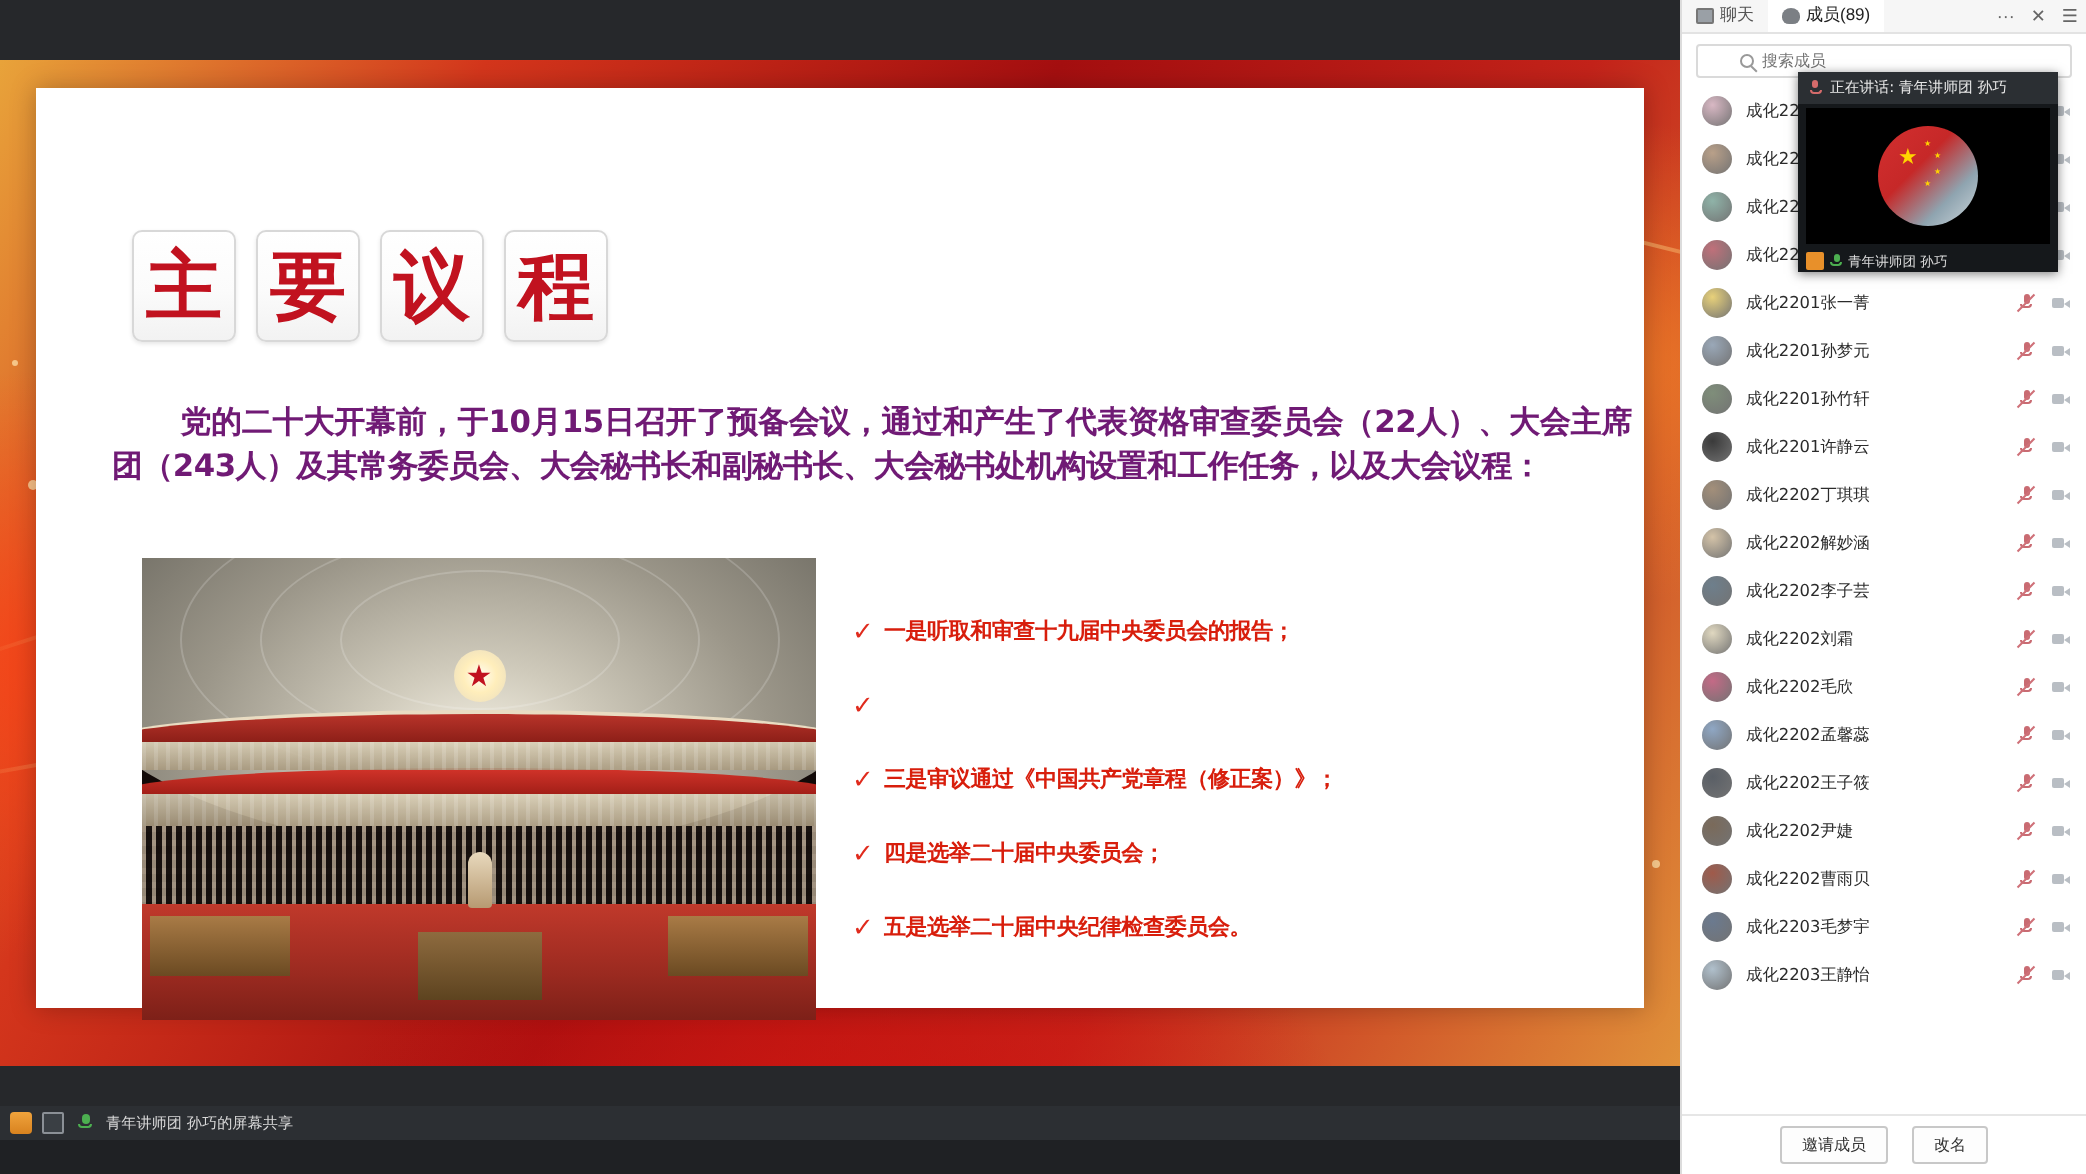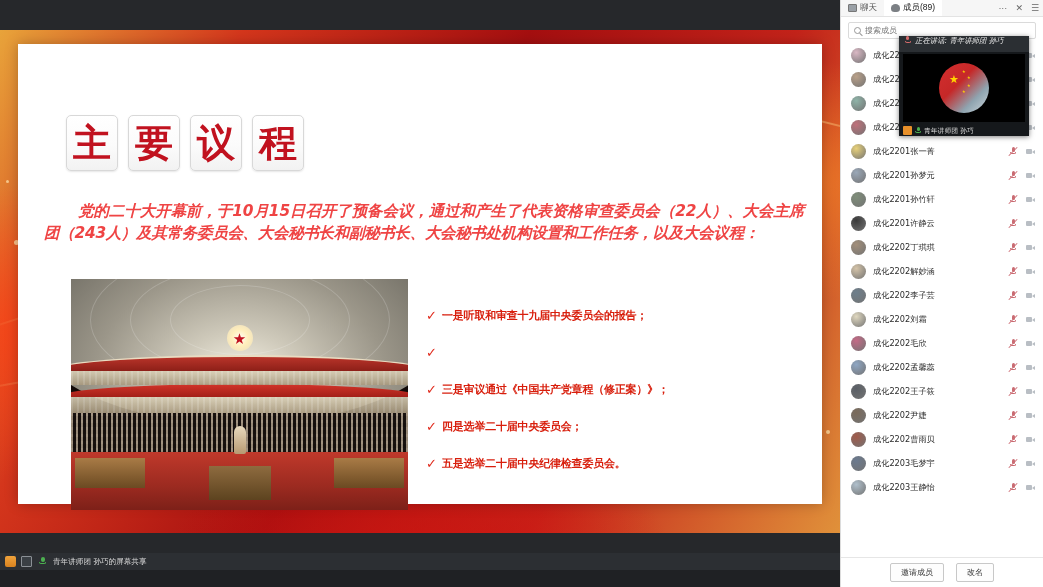--- a/index.html
+++ b/index.html
@@ -48,26 +48,25 @@
     box-shadow: 0 1px 2px rgba(0,0,0,.10);
     display: flex; align-items: center; justify-content: center;
     color: #c1121f;
     font-size: 38px; font-weight: bold;
     line-height: 1;
     font-family: "DejaVu Sans", "Liberation Sans", sans-serif;
   }
 
   
   #para {
-    position: absolute; left: 26px; top: 157px; width: 760px;
+    position: absolute; left: 38px; top: 157px; width: 760px;
     font-size: 15.4px; font-weight: bold; line-height: 1.42;
-    color: #ef4444; text-align: justify;
+    color: #701a75; text-align: justify;
     font-family: "DejaVu Sans", "Liberation Sans", sans-serif;
     letter-spacing: -0.2px;
-    font-style: italic;
   }
   #para .ind { display:inline-block; width: 34px; }
 
   
   #photo {
     position: absolute; left: 53px; top: 235px; width: 337px; height: 231px;
     background: #120a08; overflow: hidden;
   }
   .hall-ceiling {
     position:absolute; left:50%; top:-64px; width: 430px; height: 210px;
@@ -156,21 +155,21 @@
   .ptab.active { color:#222; background:#fff; border-bottom: 1px solid #fff; }
   .ptab-ico { width: 9px; height: 8px; display:inline-block; position:relative; }
   .ico-chat { border:1px solid #777; border-radius:1px; background:#9aa0a6; }
   .ico-person { border-radius:50% 50% 40% 40%; background:#7b7f84; }
   #tab-spacer { flex: 1; }
   .winbtn { font-size: 9px; color:#666; padding: 0 4px; cursor: default; }
 
   #search-wrap { padding: 5px 7px 4px 7px; background:#fff; }
   #search-box {
     height: 17px; border: 1px solid #dadada; border-radius: 2px;
-    display: flex; align-items: center; gap: 4px; padding: 0 5px; background:#fff;
+    display: flex; align-items: center; gap: 4px; padding: 0 21px; background:#fff;
   }
   #search-box .mag {
     width: 7px; height: 7px; border: 1px solid #999; border-radius: 50%;
     position: relative; flex: 0 0 7px;
   }
   #search-box .mag::after {
     content:""; position:absolute; right:-3px; bottom:-2px; width:4px; height:1px;
     background:#999; transform: rotate(45deg);
   }
   #search-input {
@@ -219,24 +218,23 @@
     font-size: 8px; color: #333; padding: 3px 10px; cursor: pointer;
     font-family: "DejaVu Sans", "Liberation Sans", sans-serif;
   }
 
   
   #float-video {
     position: absolute; left: 899px; top: 36px; width: 130px; height: 100px;
     background: #15181b; box-shadow: 0 1px 5px rgba(0,0,0,.5); overflow:hidden;
   }
   #fv-top {
-    height: 16px; display:flex; gap:4px; padding:0 5px;
+    height: 16px; display:flex; align-items:center; gap:4px; padding:0 5px;
     background:#2b2f33; color:#e8e8e8; font-size: 7.4px;
     font-family: "DejaVu Sans","Liberation Sans", sans-serif;
-    font-style: italic;
   }
   #fv-top .mic2 { width:7px;height:8px;position:relative;flex:0 0 7px; }
   #fv-top .mic2 .b { position:absolute;left:2px;top:0;width:3px;height:4px;border-radius:2px;background:#d46b6b; }
   #fv-top .mic2 .c { position:absolute;left:0.5px;top:4.5px;width:6px;height:2px;border:1px solid #d46b6b;border-top:none;border-radius:0 0 4px 4px; }
   #fv-body {
     height: 68px; margin: 2px 4px; background: #000; position: relative; overflow:hidden;
     display:flex; align-items:center; justify-content:center;
   }
   #flag-avatar {
     width: 50px; height: 50px; border-radius: 50%; position:relative; overflow:hidden;

